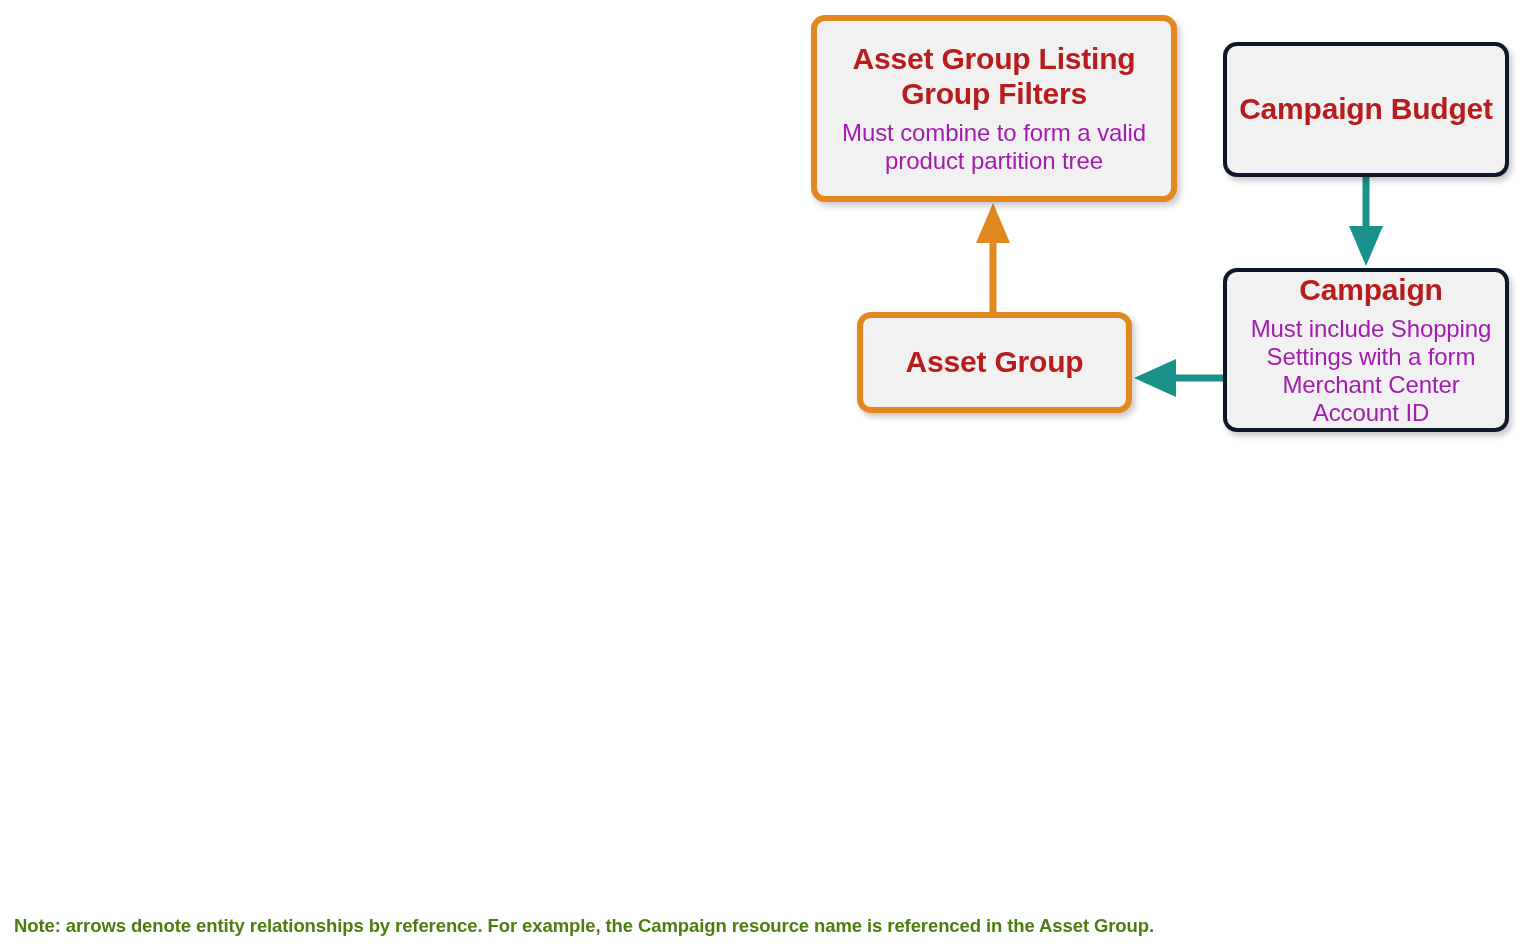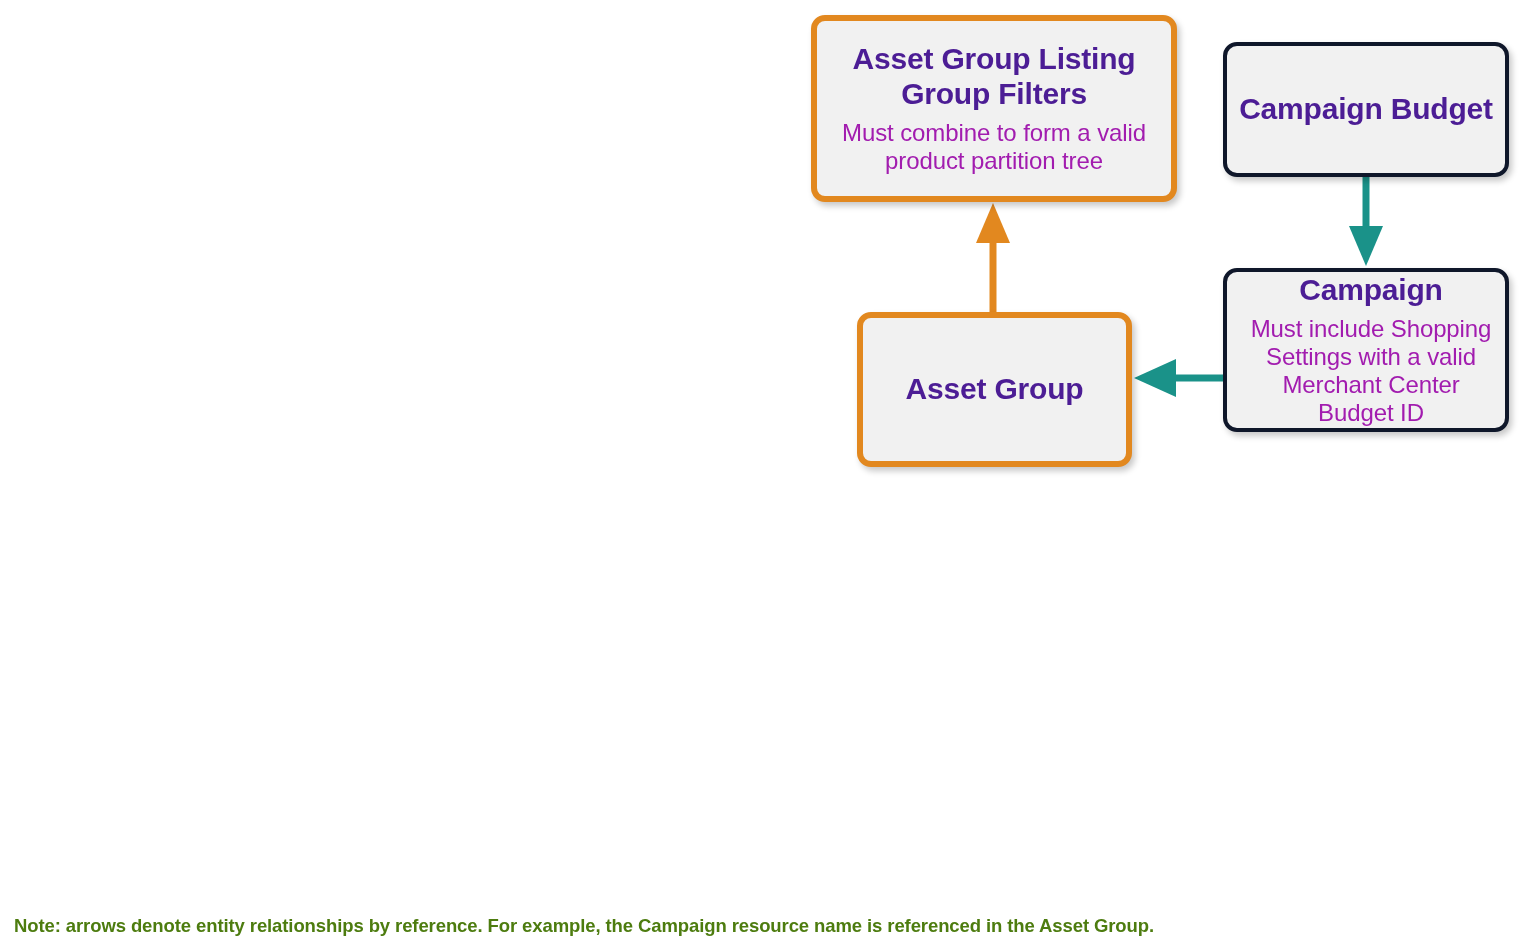--- a/index.html
+++ b/index.html
@@ -39,39 +39,39 @@
     align-items: center;
     justify-content: center;
     text-align: center;
     box-shadow: 3px 4px 6px rgba(0,0,0,0.22);
     padding: 6px 12px;
   }
   .node.orange { border: 6px solid #E2881F; }
   .node.teal   { border: 4px solid #0f172a; }
 
   .node-title {
-    color: #4c1d95;
+    color: #b91c1c;
     font-weight: bold;
     font-size: 30px;
     line-height: 1.16;
     letter-spacing: -0.2px;
   }
   .node-subtitle {
     color: #a21caf;
     font-weight: normal;
     font-size: 24px;
     line-height: 1.17;
     margin-top: 7px;
     letter-spacing: -0.1px;
   }
 
   
   #node-aglgf { left: 811px;  top: 15px;  width: 366px; height: 187px; }
   #node-budget{ left: 1223px; top: 42px;  width: 286px; height: 135px; }
-  #node-ag    { left: 857px;  top: 312px; width: 275px; height: 155px; }
+  #node-ag    { left: 857px;  top: 312px; width: 275px; height: 101px; }
   #node-camp  { left: 1223px; top: 268px; width: 286px; height: 164px; padding-left: 22px; }
 
   #footer-note {
     position: absolute;
     left: 14px;
     top: 915px;
     font-size: 18.5px;
     font-weight: bold;
     color: #4d7c0f;
     letter-spacing: -0.1px;
@@ -109,18 +109,18 @@
   <div class="node teal" id="node-budget">
     <div class="node-title">Campaign Budget</div>
   </div>
 
   <div class="node orange" id="node-ag">
     <div class="node-title">Asset Group</div>
   </div>
 
   <div class="node teal" id="node-camp">
     <div class="node-title">Campaign</div>
-    <div class="node-subtitle">Must include Shopping Settings with a valid Merchant Center Budget ID</div>
+    <div class="node-subtitle">Must include Shopping Settings with a form Merchant Center Account ID</div>
   </div>
 
   <div id="footer-note">Note: arrows denote entity relationships by reference. For example, the Campaign resource name is referenced in the Asset Group.</div>
 
 </div>
 
 </body></html>

